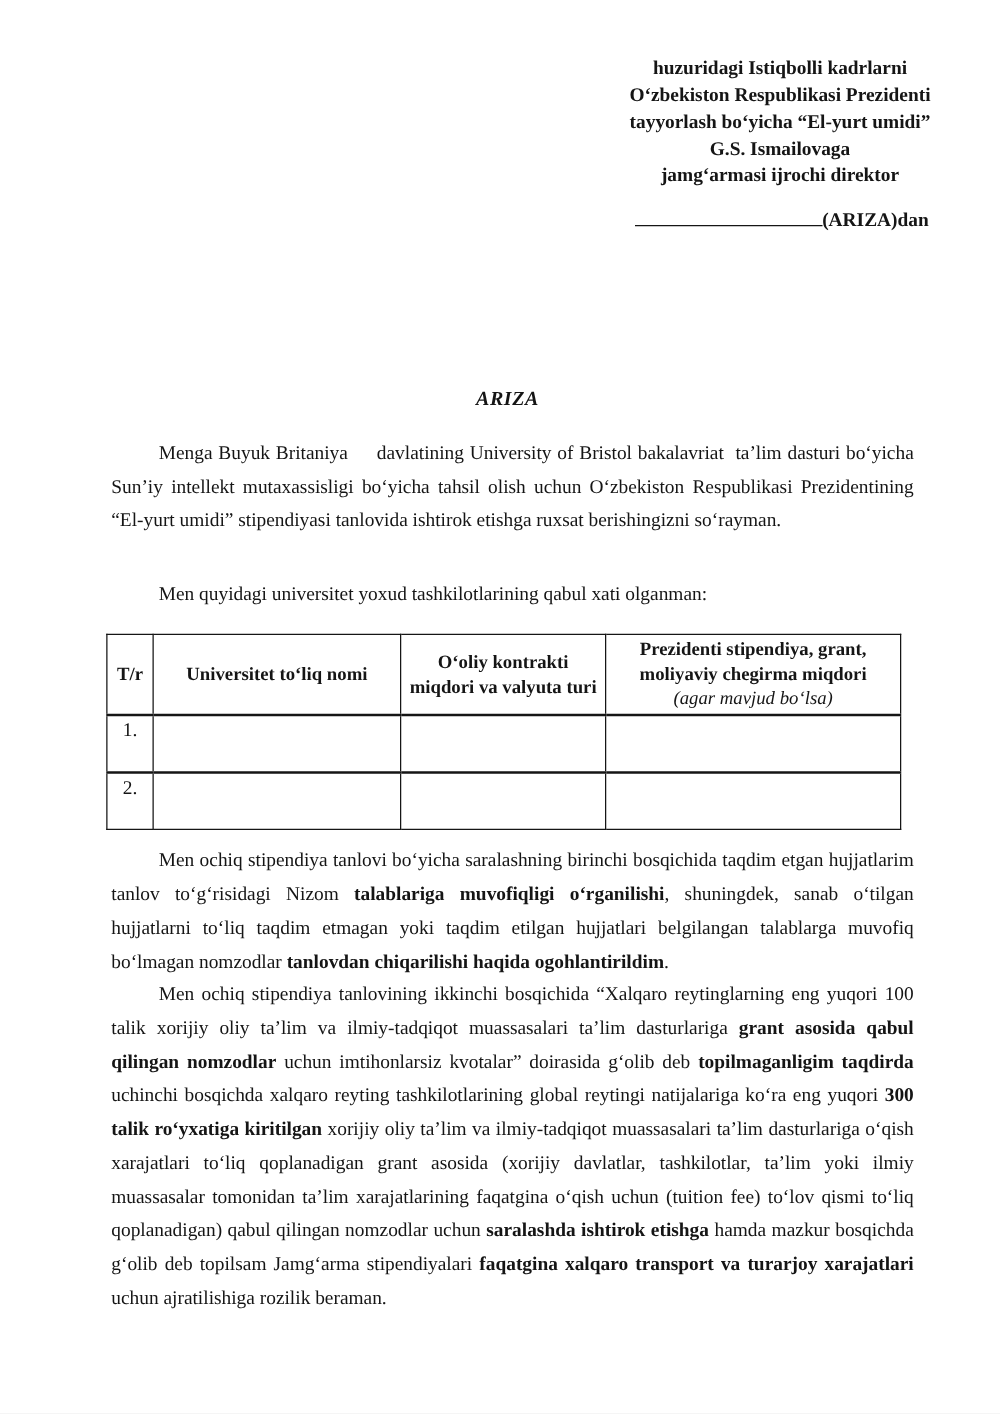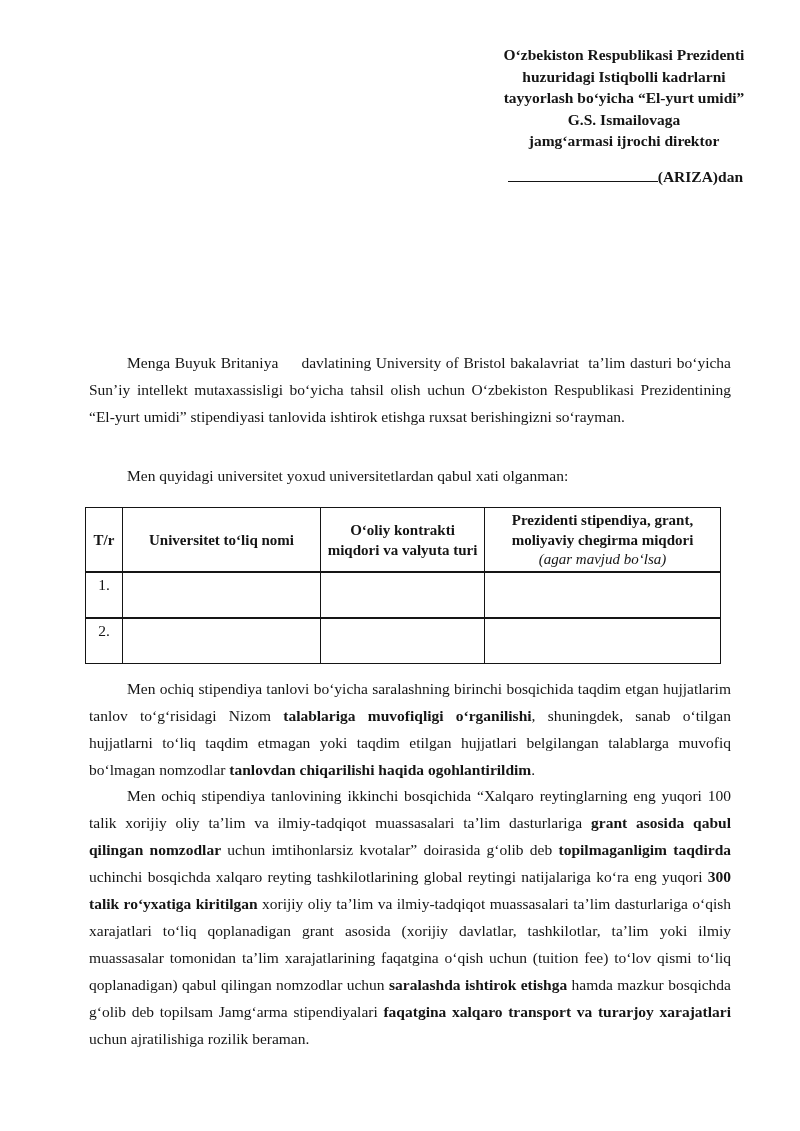--- a/index.html
+++ b/index.html
@@ -63,35 +63,36 @@
   .doc-table tbody td{height:39px;vertical-align:top;}
   .doc-table tbody tr:first-child td{border-bottom:2px solid #151515;}
   .doc-table td.num{text-align:center;font-size:15.5px;padding-top:3px;}
 </style>
 </head>
 <body>
 
 <div class="page">
 
   <div class="recipient">
+    <div>huzuridagi Istiqbolli kadrlarni</div>
     <div>O‘zbekiston Respublikasi Prezidenti</div>
-    <div>huzuridagi Istiqbolli kadrlarni</div>
     <div>tayyorlash bo‘yicha “El-yurt umidi”</div>
     <div>G.S. Ismailovaga</div>
     <div>jamg‘armasi ijrochi direktor</div>
   </div>
 
   <div class="fish-line">
     <span class="blank-line"></span><span>(ARIZA)dan</span>
   </div>
 
+  <div class="doc-title">ARIZA</div>
 
   <p class="para p1"><span>Menga Buyuk Britaniya &nbsp;&nbsp;&nbsp;&nbsp;davlatining University of Bristol bakalavriat &nbsp;ta’lim dasturi bo‘yicha Sun’iy intellekt mutaxassisligi bo‘yicha tahsil olish uchun O‘zbekiston Respublikasi Prezidentining “El-yurt umidi” stipendiyasi tanlovida ishtirok etishga ruxsat berishingizni so‘rayman.</span></p>
 
-  <p class="para p2 single"><span>Men quyidagi universitet yoxud universitetlardan qabul xati olganman:</span></p>
+  <p class="para p2 single"><span>Men quyidagi universitet yoxud tashkilotlarining qabul xati olganman:</span></p>
 
   <table class="doc-table">
     <colgroup>
       <col style="width:37px">
         <col style="width:198px">
         <col style="width:164px">
         <col style="width:236px">
     </colgroup>
     <thead>
       <tr>

